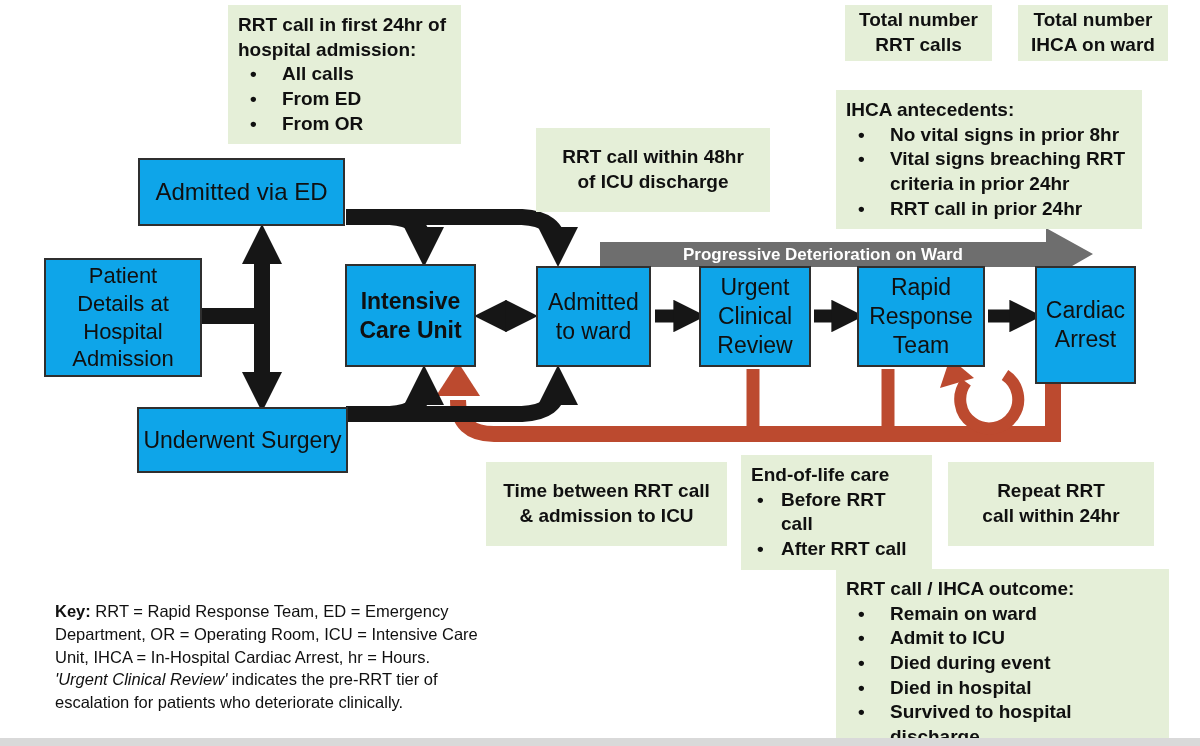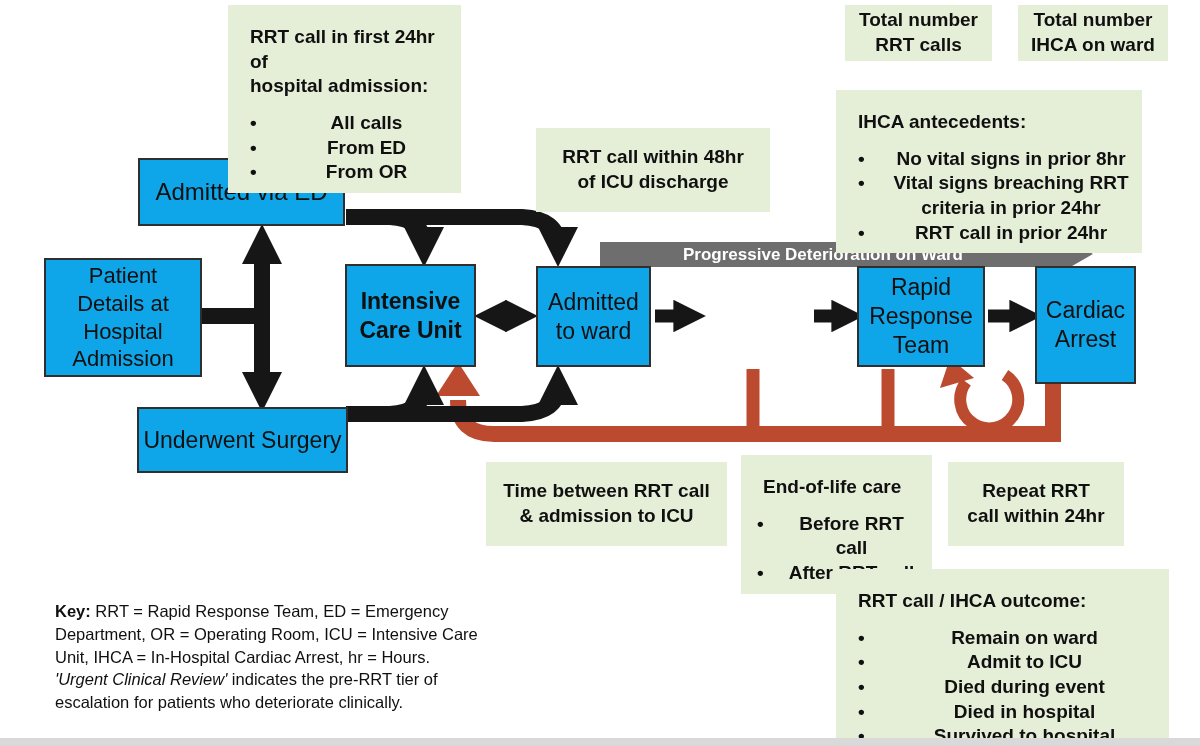--- a/index.html
+++ b/index.html
@@ -16,22 +16,22 @@
   .mk{fill:var(--ink);}
   .node{position:absolute;box-sizing:border-box;background:#0ea5e9;border:2px solid var(--border);
         display:flex;align-items:center;justify-content:center;text-align:center;
         font-size:23px;line-height:1.26;color:#101010;}
   .node .txt{white-space:pre-line;}
   .bold{font-weight:700;}
   .glabel{position:absolute;box-sizing:border-box;background:var(--green);color:#101010;
           font-weight:700;font-size:19px;line-height:1.3;padding:8px 10px;}
   .glabel.center{display:flex;align-items:center;justify-content:center;text-align:center;padding:4px 6px;}
   .glabel .txt{white-space:pre-line;}
-  .glabel p{margin:12px;white-space:pre-line;}
-  .glabel ul{margin:0;padding:0;list-style:none;text-align:center;}
+  .glabel p{margin:0;white-space:pre-line;}
+  .glabel ul{margin:0;padding:0;list-style:none;}
   .glabel li{position:relative;padding-left:44px;}
   .glabel li::before{content:"\2022";position:absolute;left:12px;}
   .glabel.tight li{padding-left:30px;}
   .glabel.tight li::before{left:6px;}
   .banner-label{position:absolute;left:600px;top:242px;width:446px;height:21px;line-height:25px;
                 text-align:center;color:#fff;font-weight:700;font-size:17px;}
   .key{position:absolute;left:55px;top:600px;width:428px;margin:0;font-size:16.5px;line-height:1.38;color:#101010;}
   .key i{font-style:italic;}
   .bottom-strip{position:absolute;left:0;bottom:0;width:1200px;height:8px;background:#d9d9d9;}
 </style>
@@ -86,20 +86,25 @@
   <div class="node" style="left:345px;top:264px;width:131px;height:103px;">
     <span class="txt bold">Intensive
 Care Unit</span>
   </div>
 
   <div class="node" style="left:536px;top:266px;width:115px;height:101px;">
     <span class="txt">Admitted
 to ward</span>
   </div>
 
+  <div class="node" style="left:699px;top:266px;width:112px;height:101px;">
+    <span class="txt">Urgent
+Clinical
+Review</span>
+  </div>
 
   <div class="node" style="left:857px;top:266px;width:128px;height:101px;">
     <span class="txt">Rapid
 Response
 Team</span>
   </div>
 
   <div class="node" style="left:1035px;top:266px;width:101px;height:118px;">
     <span class="txt">Cardiac
 Arrest</span>
@@ -147,21 +152,21 @@
   </div>
 
   <div class="glabel tight" style="left:741px;top:455px;width:191px;">
     <p>End-of-life care</p>
     <ul>
       <li><span>Before RRT call</span></li>
       <li><span>After RRT call</span></li>
     </ul>
   </div>
 
-  <div class="glabel center" style="left:948px;top:462px;width:176px;height:84px;">
+  <div class="glabel center" style="left:948px;top:462px;width:206px;height:84px;">
     <span class="txt">Repeat RRT
 call within 24hr</span>
   </div>
 
   <div class="glabel" style="left:836px;top:569px;width:333px;">
     <p>RRT call / IHCA outcome:</p>
     <ul>
       <li><span>Remain on ward</span></li>
       <li><span>Admit to ICU</span></li>
       <li><span>Died during event</span></li>

